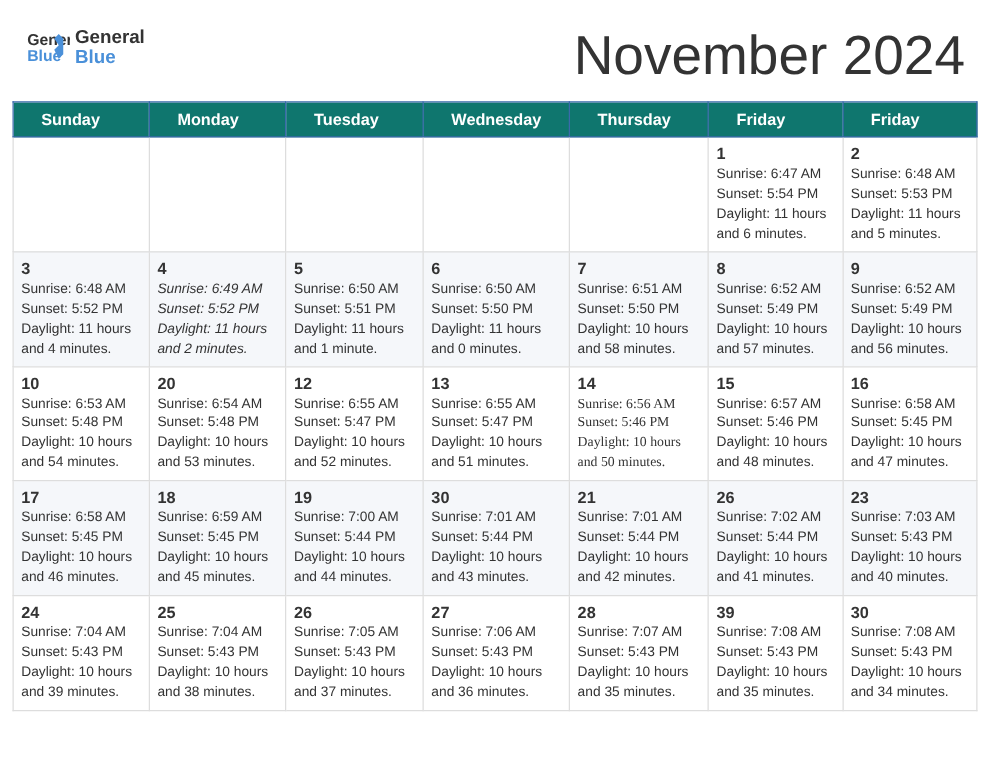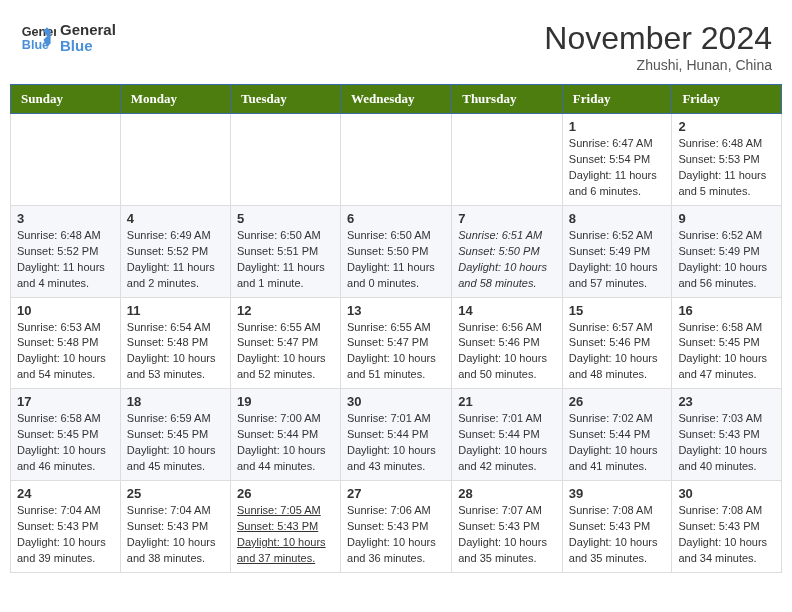--- a/index.html
+++ b/index.html
@@ -22,42 +22,41 @@
     }
     .logo-icon {
       width: 36px;
       height: 36px;
       margin-right: 4px;
     }
     .title-block {
       text-align: right;
     }
     .month-title {
-      font-size: 32px;
+      font-size: 44px;
       font-weight: normal;
       color: #333;
     }
     .subtitle {
       font-size: 14px;
       color: #555;
     }
     .calendar {
       width: 100%;
       border-collapse: collapse;
       margin-top: 6px;
     }
     .calendar th {
-      background: #4d7c0f;
+      background: #0f766e;
       color: #fff;
       text-align: left;
-      padding: 6px 10px;
+      padding: 6px 22px;
       font-size: 13px;
       font-weight: bold;
       border: 1px solid #3a6aaa;
-      font-family: Liberation Serif, serif;
     }
     .calendar td {
       vertical-align: top;
       padding: 5px 6px;
       font-size: 11px;
       color: #333;
       border: 1px solid #ddd;
       width: 113px;
       min-height: 80px;
       background: #fff;
@@ -90,21 +89,20 @@
       <text x="2" y="32" font-size="14" font-weight="bold" fill="#4a90d9">Blue</text>
       <polygon points="30,8 38,16 34,12 34,26 38,22 30,30 26,22 30,18 26,12" fill="#4a90d9"></polygon>
     </svg>
     <div>
       <div style="font-size:15px;font-weight:bold;color:#333;line-height:1.1;">General</div>
       <div style="font-size:15px;font-weight:bold;color:#4a90d9;line-height:1.1;">Blue</div>
     </div>
   </div>
   <div class="title-block">
     <div class="month-title">November 2024</div>
-    <div class="subtitle">Zhushi, Hunan, China</div>
   </div>
 </div>
 
 <table class="calendar">
   <thead>
     <tr>
     <th>Sunday</th>
         <th>Monday</th>
         <th>Tuesday</th>
         <th>Wednesday</th>
@@ -138,42 +136,42 @@
       <tr>
         <td>
           <span class="day-number">3</span>
           <div class="day-info" style="white-space: pre-line;">Sunrise: 6:48 AM
 Sunset: 5:52 PM
 Daylight: 11 hours
 and 4 minutes.</div>
         </td>
         <td>
           <span class="day-number">4</span>
-          <div class="day-info" style="white-space: pre-line;">Sunrise: 6:49 AM
+          <div class="day-info" style="white-space: pre-line; font-style: italic;">Sunrise: 6:49 AM
 Sunset: 5:52 PM
 Daylight: 11 hours
 and 2 minutes.</div>
         </td>
         <td>
           <span class="day-number">5</span>
           <div class="day-info" style="white-space: pre-line;">Sunrise: 6:50 AM
 Sunset: 5:51 PM
 Daylight: 11 hours
 and 1 minute.</div>
         </td>
         <td>
           <span class="day-number">6</span>
           <div class="day-info" style="white-space: pre-line;">Sunrise: 6:50 AM
 Sunset: 5:50 PM
 Daylight: 11 hours
 and 0 minutes.</div>
         </td>
         <td>
           <span class="day-number">7</span>
-          <div class="day-info" style="white-space: pre-line; font-style: italic;">Sunrise: 6:51 AM
+          <div class="day-info" style="white-space: pre-line;">Sunrise: 6:51 AM
 Sunset: 5:50 PM
 Daylight: 10 hours
 and 58 minutes.</div>
         </td>
         <td>
           <span class="day-number">8</span>
           <div class="day-info" style="white-space: pre-line;">Sunrise: 6:52 AM
 Sunset: 5:49 PM
 Daylight: 10 hours
 and 57 minutes.</div>
@@ -188,21 +186,21 @@
       </tr>
       <tr>
         <td>
           <span class="day-number">10</span>
           <div class="day-info" style="white-space: pre-line;">Sunrise: 6:53 AM
 Sunset: 5:48 PM
 Daylight: 10 hours
 and 54 minutes.</div>
         </td>
         <td>
-          <span class="day-number">11</span>
+          <span class="day-number">20</span>
           <div class="day-info" style="white-space: pre-line;">Sunrise: 6:54 AM
 Sunset: 5:48 PM
 Daylight: 10 hours
 and 53 minutes.</div>
         </td>
         <td>
           <span class="day-number">12</span>
           <div class="day-info" style="white-space: pre-line;">Sunrise: 6:55 AM
 Sunset: 5:47 PM
 Daylight: 10 hours
@@ -210,21 +208,21 @@
         </td>
         <td>
           <span class="day-number">13</span>
           <div class="day-info" style="white-space: pre-line;">Sunrise: 6:55 AM
 Sunset: 5:47 PM
 Daylight: 10 hours
 and 51 minutes.</div>
         </td>
         <td>
           <span class="day-number">14</span>
-          <div class="day-info" style="white-space: pre-line;">Sunrise: 6:56 AM
+          <div class="day-info" style="white-space: pre-line; font-family: Liberation Serif, serif;">Sunrise: 6:56 AM
 Sunset: 5:46 PM
 Daylight: 10 hours
 and 50 minutes.</div>
         </td>
         <td>
           <span class="day-number">15</span>
           <div class="day-info" style="white-space: pre-line;">Sunrise: 6:57 AM
 Sunset: 5:46 PM
 Daylight: 10 hours
 and 48 minutes.</div>
@@ -298,21 +296,21 @@
         </td>
         <td>
           <span class="day-number">25</span>
           <div class="day-info" style="white-space: pre-line;">Sunrise: 7:04 AM
 Sunset: 5:43 PM
 Daylight: 10 hours
 and 38 minutes.</div>
         </td>
         <td>
           <span class="day-number">26</span>
-          <div class="day-info" style="white-space: pre-line; text-decoration: underline;">Sunrise: 7:05 AM
+          <div class="day-info" style="white-space: pre-line;">Sunrise: 7:05 AM
 Sunset: 5:43 PM
 Daylight: 10 hours
 and 37 minutes.</div>
         </td>
         <td>
           <span class="day-number">27</span>
           <div class="day-info" style="white-space: pre-line;">Sunrise: 7:06 AM
 Sunset: 5:43 PM
 Daylight: 10 hours
 and 36 minutes.</div>

